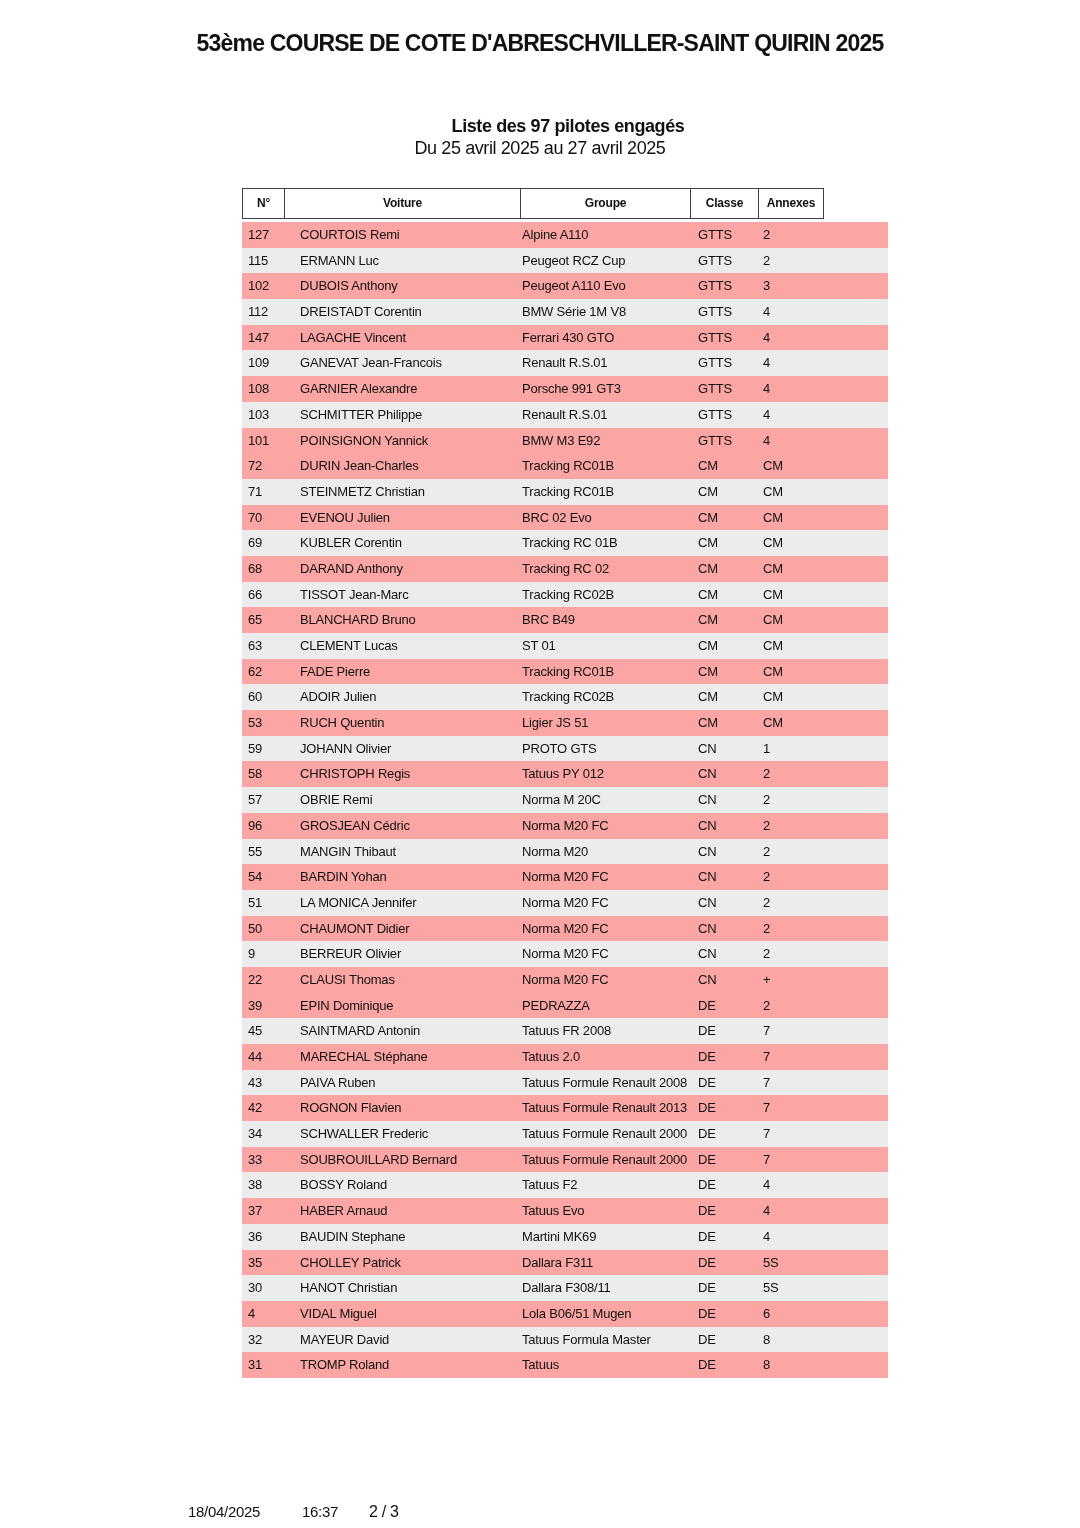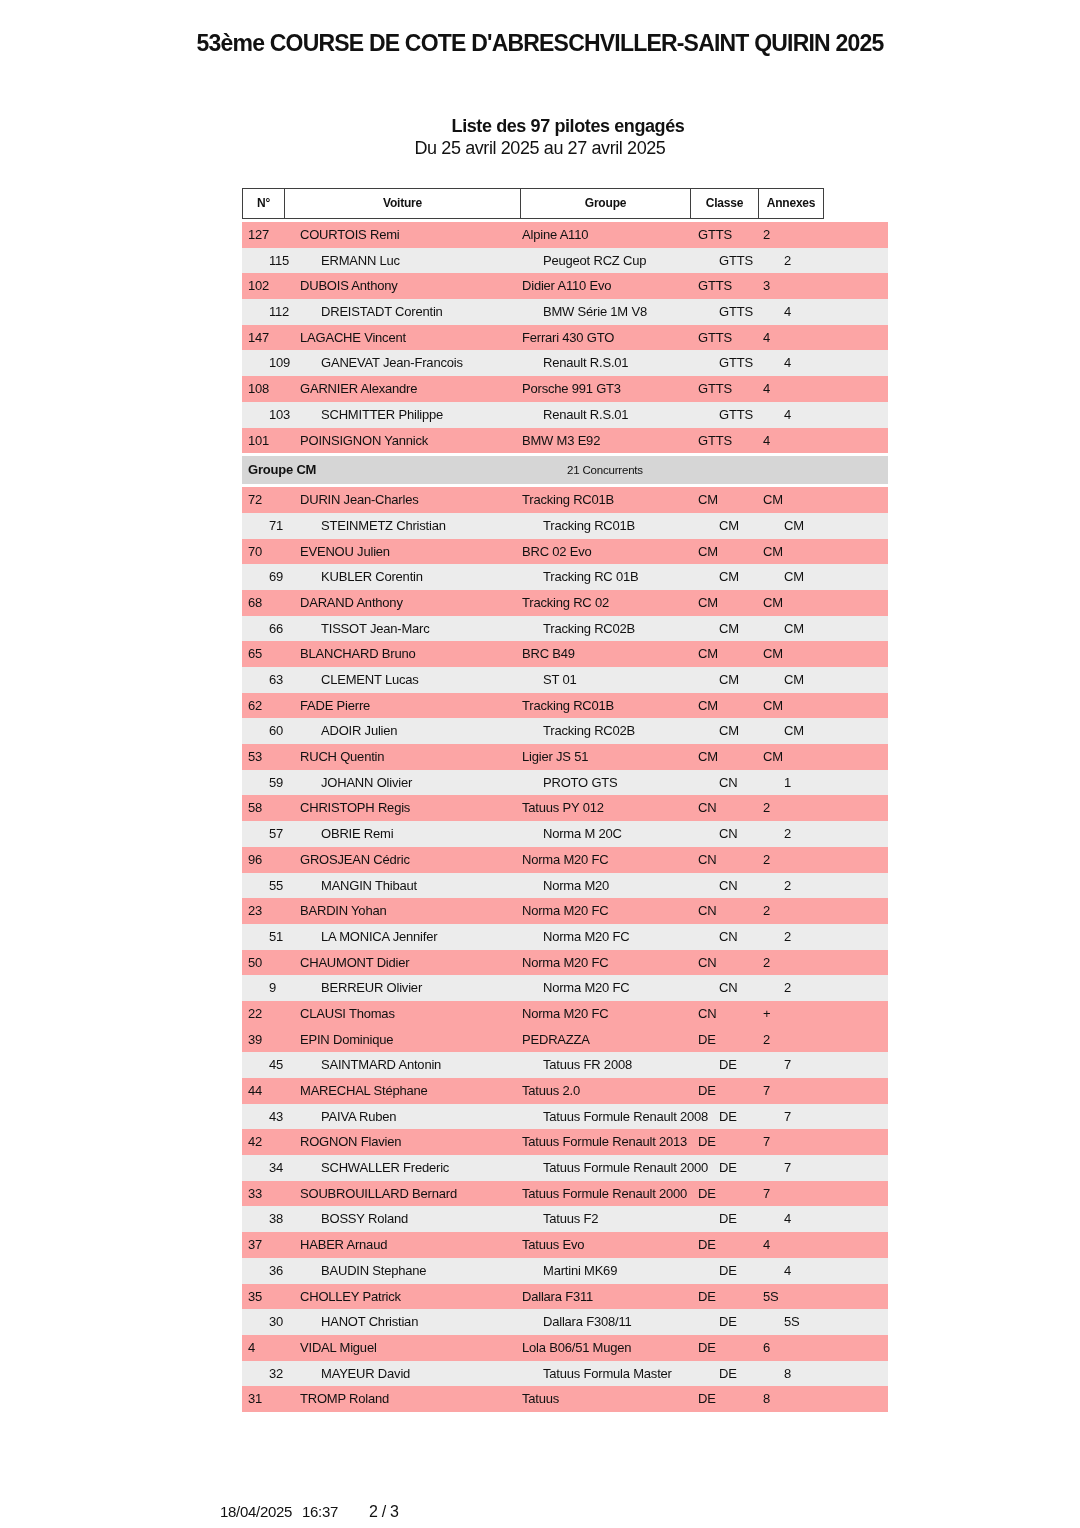--- a/index.html
+++ b/index.html
@@ -51,21 +51,21 @@
     text-align: center; font-weight: 700; font-size: 12px;
     line-height: 29px; white-space: nowrap; overflow: hidden;
   }
   .tbody { margin-top: 3px; }
   .data-row {
     display: grid;
     grid-template-columns: 42px 236px 170px 68px 65px 65px;
     height: 25.7px; line-height: 25.7px;
     background: #fca5a5;
   }
-  .data-row.odd { background: var(--stripe); padding-left: 21px; }
+  .data-row.odd { background: var(--stripe); }
   .cell { white-space: nowrap; overflow: visible; }
   .c-num     { padding-left: 6px; }
   .c-pilote  { padding-left: 16px; }
   .c-voiture { padding-left: 2px; }
   .c-groupe  { padding-left: 8px; }
   .c-classe  { padding-left: 5px; }
   .group-row {
     position: relative;
     height: 28px; line-height: 28px;
     margin: 3px 0;
@@ -76,21 +76,21 @@
   }
   .group-count {
     position: absolute; top: 0; left: 278px; width: 170px;
     text-align: center; font-size: 11.5px; font-weight: 400;
     line-height: 28px;
   }
   .footer {
     position: absolute; top: 1503px; left: 0; width: 100%;
     height: 22px; font-size: 15px; letter-spacing: -0.3px;
   }
-  .f-date { position: absolute; left: 188px; margin-left: 32px; }
+  .f-date { position: absolute; left: 188px; }
   .f-time { position: absolute; left: 302px; }
   .f-page { position: absolute; left: 369px; font-size: 16px; }
 </style>
 </head>
 <body>
 
 <div class="page">
 
   <h1 class="title">53ème COURSE DE COTE D'ABRESCHVILLER-SAINT QUIRIN 2025</h1>
 
@@ -119,21 +119,21 @@
           <div class="cell c-num">115</div>
           <div class="cell c-pilote">ERMANN Luc</div>
           <div class="cell c-voiture">Peugeot RCZ Cup</div>
           <div class="cell c-groupe">GTTS</div>
           <div class="cell c-classe">2</div>
           <div class="cell c-annexes"></div>
         </div>
         <div class="data-row">
           <div class="cell c-num">102</div>
           <div class="cell c-pilote">DUBOIS Anthony</div>
-          <div class="cell c-voiture">Didier A110 Evo</div>
+          <div class="cell c-voiture">Peugeot A110 Evo</div>
           <div class="cell c-groupe">GTTS</div>
           <div class="cell c-classe">3</div>
           <div class="cell c-annexes"></div>
         </div>
         <div class="data-row odd">
           <div class="cell c-num">112</div>
           <div class="cell c-pilote">DREISTADT Corentin</div>
           <div class="cell c-voiture">BMW Série 1M V8</div>
           <div class="cell c-groupe">GTTS</div>
           <div class="cell c-classe">4</div>
@@ -172,21 +172,20 @@
           <div class="cell c-annexes"></div>
         </div>
         <div class="data-row">
           <div class="cell c-num">101</div>
           <div class="cell c-pilote">POINSIGNON Yannick</div>
           <div class="cell c-voiture">BMW M3 E92</div>
           <div class="cell c-groupe">GTTS</div>
           <div class="cell c-classe">4</div>
           <div class="cell c-annexes"></div>
         </div>
-        <div class="group-row"><span class="group-label">Groupe CM</span><span class="group-count">21 Concurrents</span></div>
         <div class="data-row">
           <div class="cell c-num">72</div>
           <div class="cell c-pilote">DURIN Jean-Charles</div>
           <div class="cell c-voiture">Tracking RC01B</div>
           <div class="cell c-groupe">CM</div>
           <div class="cell c-classe">CM</div>
           <div class="cell c-annexes"></div>
         </div>
         <div class="data-row odd">
           <div class="cell c-num">71</div>
@@ -302,21 +301,21 @@
         </div>
         <div class="data-row odd">
           <div class="cell c-num">55</div>
           <div class="cell c-pilote">MANGIN Thibaut</div>
           <div class="cell c-voiture">Norma M20</div>
           <div class="cell c-groupe">CN</div>
           <div class="cell c-classe">2</div>
           <div class="cell c-annexes"></div>
         </div>
         <div class="data-row">
-          <div class="cell c-num">23</div>
+          <div class="cell c-num">54</div>
           <div class="cell c-pilote">BARDIN Yohan</div>
           <div class="cell c-voiture">Norma M20 FC</div>
           <div class="cell c-groupe">CN</div>
           <div class="cell c-classe">2</div>
           <div class="cell c-annexes"></div>
         </div>
         <div class="data-row odd">
           <div class="cell c-num">51</div>
           <div class="cell c-pilote">LA MONICA Jennifer</div>
           <div class="cell c-voiture">Norma M20 FC</div>

